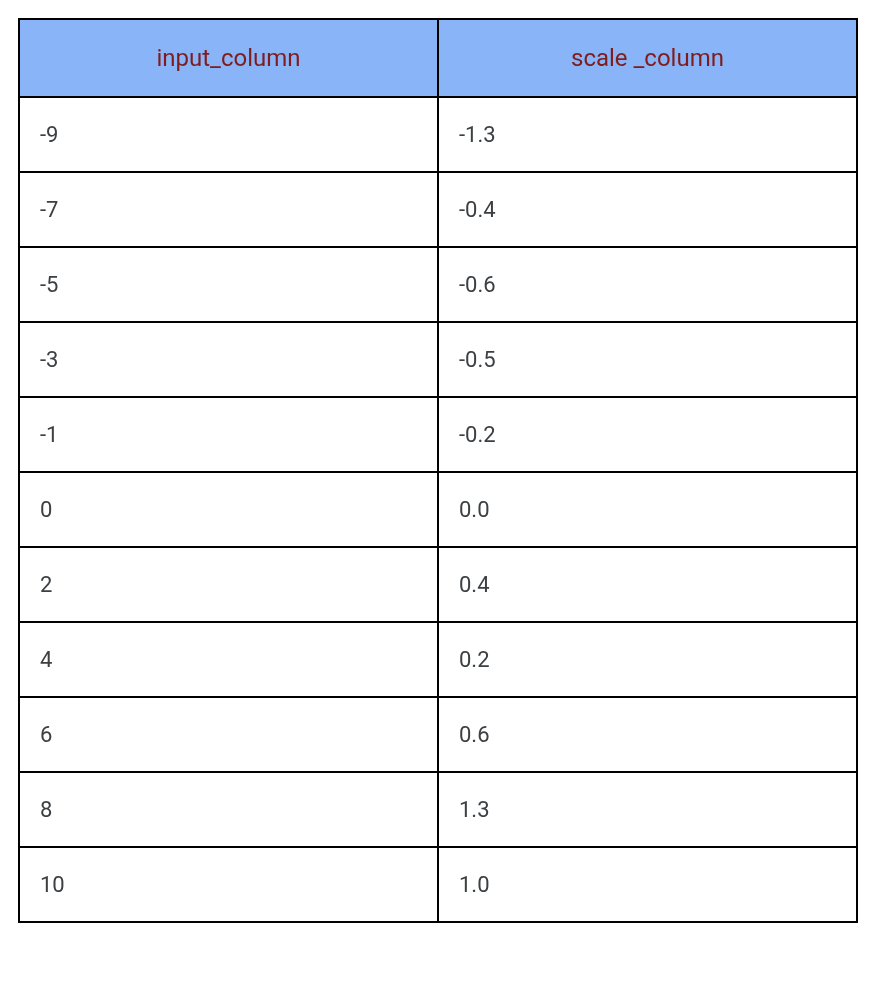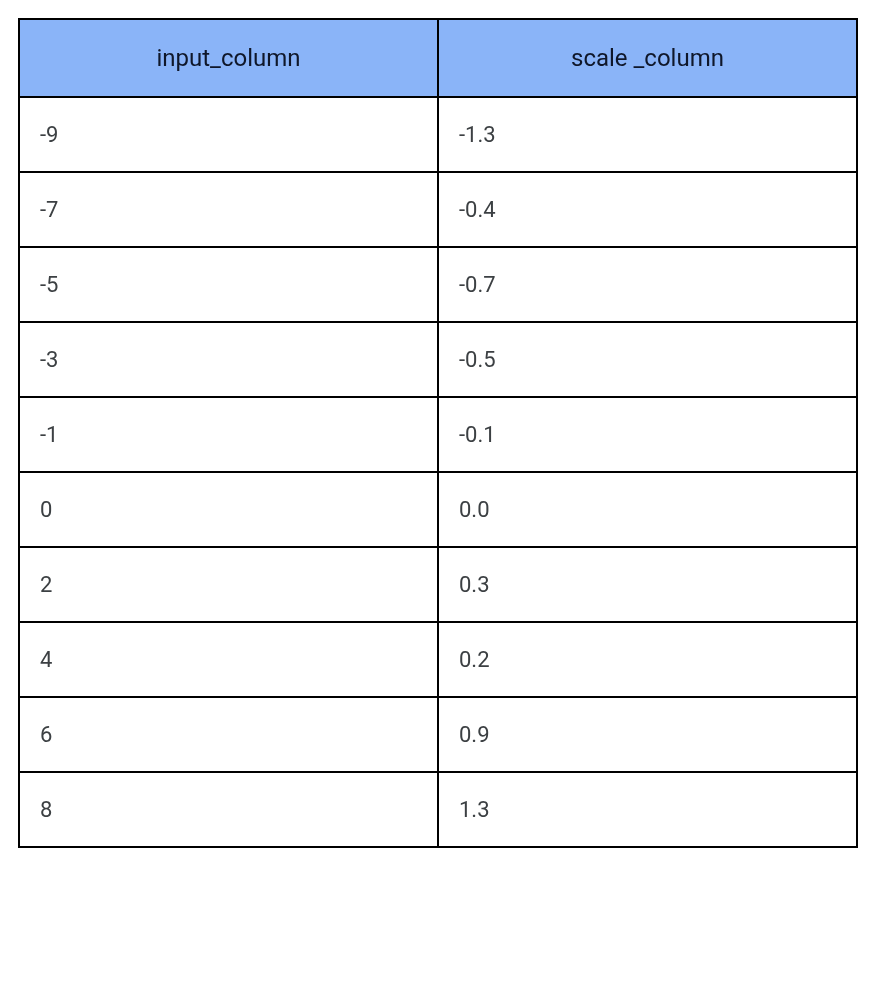--- a/index.html
+++ b/index.html
@@ -9,21 +9,21 @@
       font-family: "Google Sans", "Roboto", "Helvetica Neue", Arial, sans-serif;
       box-sizing: border-box;
     }
     .table {
       border-collapse: collapse;
       width: 840px;
       table-layout: fixed;
     }
     .table th {
       background: #8ab4f8;
-      color: #0f172a;
+      color: #7f1d1d;
       font-weight: 400;
       font-size: 24px;
       text-align: center;
       padding: 24px 12px;
       border: 2px solid #000000;
     }
     .table td {
       color: #3c4043;
       font-size: 22px;
       text-align: left;
@@ -48,44 +48,48 @@
     <tr>
       <td>-9</td>
       <td>-1.3</td>
     </tr>
     <tr>
       <td>-7</td>
       <td>-0.4</td>
     </tr>
     <tr>
       <td>-5</td>
-      <td>-0.7</td>
+      <td>-0.6</td>
     </tr>
     <tr>
       <td>-3</td>
       <td>-0.5</td>
     </tr>
     <tr>
       <td>-1</td>
-      <td>-0.1</td>
+      <td>-0.2</td>
     </tr>
     <tr>
       <td>0</td>
       <td>0.0</td>
     </tr>
     <tr>
       <td>2</td>
-      <td>0.3</td>
+      <td>0.4</td>
     </tr>
     <tr>
       <td>4</td>
       <td>0.2</td>
     </tr>
     <tr>
       <td>6</td>
-      <td>0.9</td>
+      <td>0.6</td>
     </tr>
     <tr>
       <td>8</td>
       <td>1.3</td>
     </tr>
+    <tr>
+      <td>10</td>
+      <td>1.0</td>
+    </tr>
   </tbody>
 </table>
 
 </body></html>

